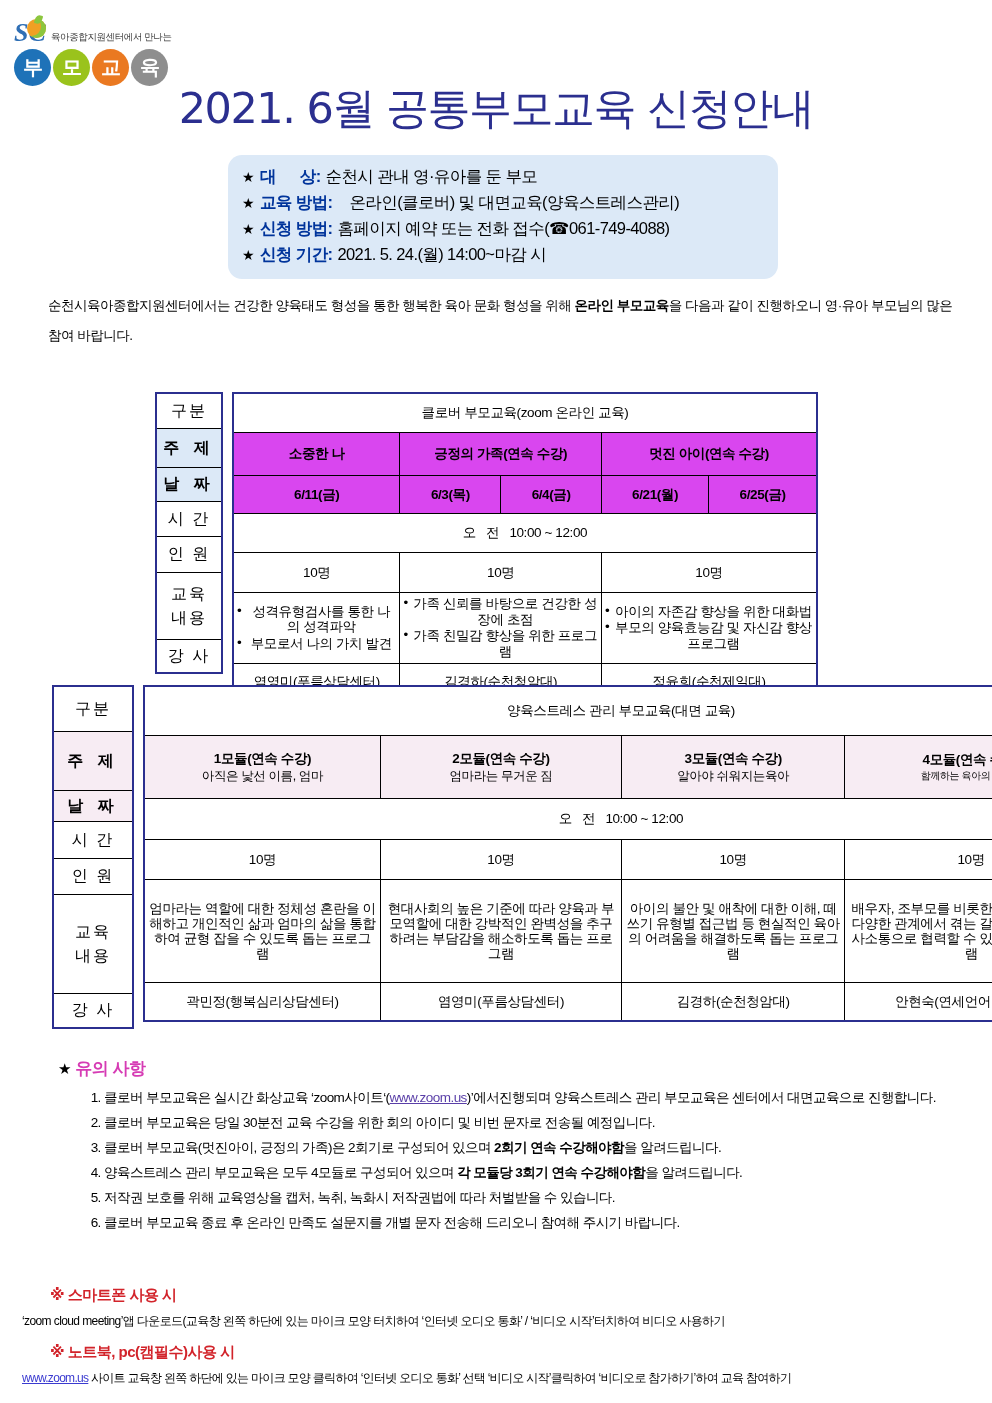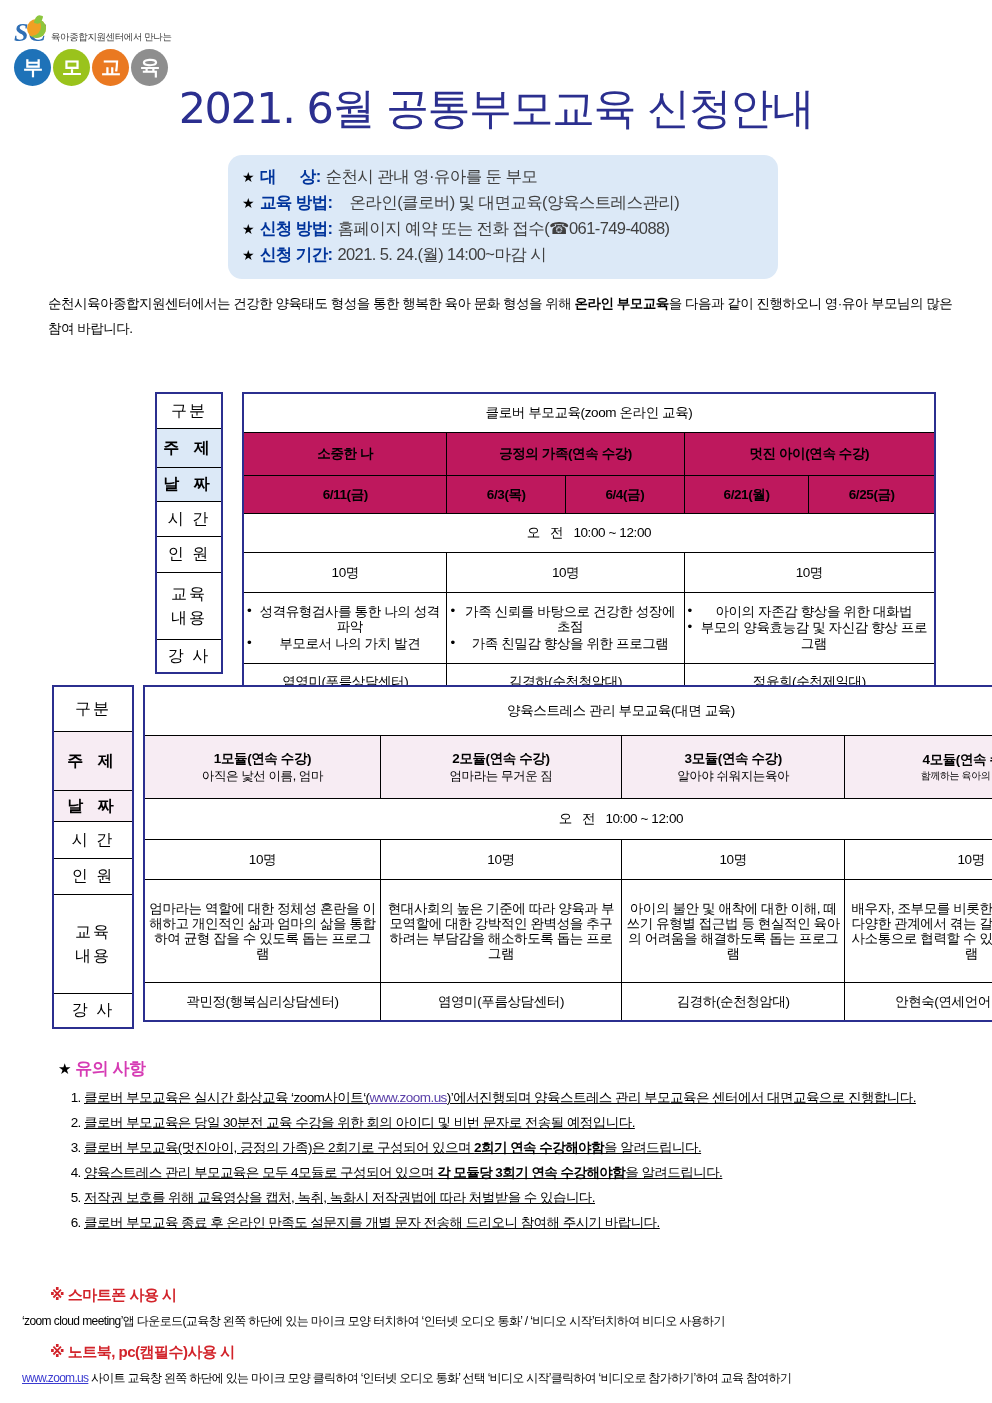--- a/index.html
+++ b/index.html
@@ -52,26 +52,26 @@
 
   
   .infobox {
     position:absolute; left:228px; top:155px; width:536px;
     background:#dce9f7; border-radius:14px;
     padding:9px 0 11px 14px;
   }
   .infobox .row { display:flex; align-items:baseline; font-size:16.5px; line-height:25px; letter-spacing:-0.6px; }
   .infobox .star { color:#000; font-size:14px; margin-right:6px; }
   .infobox .lbl { color:#00349b; font-weight:bold; white-space:pre; }
-  .infobox .val { color:#404040; }
+  .infobox .val { color:#000000; }
 
   
   .intro {
     position:absolute; left:48px; top:291px; width:905px;
-    font-size:13.5px; line-height:25px; color:#000; letter-spacing:-0.5px;
+    font-size:13.5px; line-height:30px; color:#000; letter-spacing:-0.5px;
   }
   .intro b { font-weight:bold; }
 
   
   .sect { position:absolute; left:58px; top:340px; display:flex; align-items:center; gap:9px; }
   .clover { width:26px; height:26px; position:relative; }
   .clover i { position:absolute; width:13px; height:13px; border-radius:60% 10% 60% 10%; display:block; }
   .c1{background:#e8559c; left:6px; top:0; transform:rotate(45deg);}
   .c2{background:#7bc043; left:13px; top:7px; transform:rotate(135deg);}
   .c3{background:#8a4fa0; left:6px; top:13px; transform:rotate(225deg);}
@@ -97,35 +97,35 @@
   }
   .t-title { font-size:19px; color:#d2232a; letter-spacing:-0.5px; }
   .t-topic { font-size:14.5px; color:#00349b; font-weight:bold; letter-spacing:-0.6px; }
   .t-date  { font-size:14px; color:#00349b; font-weight:bold; letter-spacing:-0.5px; }
   .t-time  { font-size:18px; color:#d2232a; letter-spacing:0px; }
   .t-time .ko { letter-spacing:3px; }
   .t-cnt   { font-size:16.5px; color:#000; }
   .t-inst  { font-size:13px; color:#000; letter-spacing:-0.8px; }
 
   
-  #tbl1 .tint { background:#be185d; }
+  #tbl1 .tint { background:#d946ef; }
   #lbl1 .tint { background:#dce9f7; }
   
   #tbl2 .tint { background:#f7ecf3; }
   #lbl2 .tint { background:#f7ecf3; }
 
   .bul { text-align:left; font-size:11.5px; line-height:15.5px; letter-spacing:-0.5px; padding:4px 5px 4px 6px; }
   .bul div { position:relative; padding-left:9px; margin-bottom:1px; }
   .bul div::before { content:"•"; position:absolute; left:0; top:-1px; }
   .plain { text-align:left; font-size:11.5px; line-height:15px; letter-spacing:-0.6px; padding:4px 4px 4px 6px; }
 
   
   .notice-h { position:absolute; left:58px; top:1057px; font-size:17px; color:#d63bb4; font-weight:bold; letter-spacing:-0.5px; }
   .notice-h .st { color:#000; font-size:15px; }
-  .notices { position:absolute; left:50px; top:1085px; width:895px;text-decoration:underline; }
+  .notices { position:absolute; left:70px; top:1085px; width:895px; }
   .notices li { font-size:13.5px; line-height:25px; letter-spacing:-0.55px; margin-left:16px; }
   .notices ol { margin:0; padding-left:18px; }
   .notices b { font-weight:bold; }
   .zlink { color:#5a3fa8; text-decoration:underline; }
 
   
   .foot-h1 { position:absolute; left:50px; top:1286px; font-size:15px; color:#d2232a; font-weight:bold; letter-spacing:-0.5px; }
   .foot-l1 { position:absolute; left:22px; top:1313px; width:955px; font-size:12px; color:#000; letter-spacing:-0.6px; white-space:nowrap; }
   .foot-h2 { position:absolute; left:50px; top:1343px; font-size:15px; color:#d2232a; font-weight:bold; letter-spacing:-0.5px; }
   .foot-l2 { position:absolute; left:22px; top:1370px; width:965px; font-size:12px; color:#000; letter-spacing:-0.7px; white-space:nowrap; }
@@ -190,21 +190,21 @@
       <div class="lrow sp tint" style="width:64px;height:33px;">날 짜</div>
       <div class="lrow" style="width:64px;height:34px;">시 간</div>
       <div class="lrow" style="width:64px;height:35px;">인 원</div>
       <div class="lrow two" style="width:64px;height:66px;">
         <span>교육</span>
         <span>내용</span>
       </div>
       <div class="lrow" style="width:64px;height:32px;">강 사</div>
     </div>
 
-    <table class="maintbl" id="tbl1" style="margin-left:19px; width:694px;">
+    <table class="maintbl" id="tbl1" style="margin-left:9px; width:586px;">
       <tbody>
           <tr>
         <td class="t-title" colspan="5" style="height:34px;">클로버 부모교육(zoom 온라인 교육)</td>
       </tr>
       <tr>
         <td class="t-topic tint" style="height:38px;">소중한 나</td>
         <td class="t-topic tint" colspan="2">긍정의 가족(연속 수강)</td>
         <td class="t-topic tint" colspan="2">멋진 아이(연속 수강)</td>
       </tr>
       <tr>

